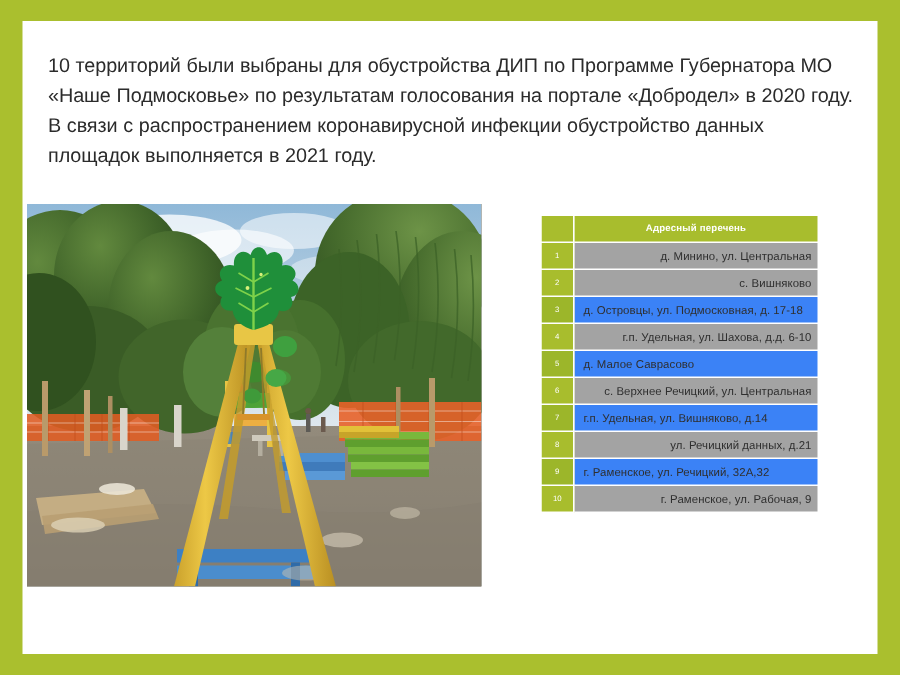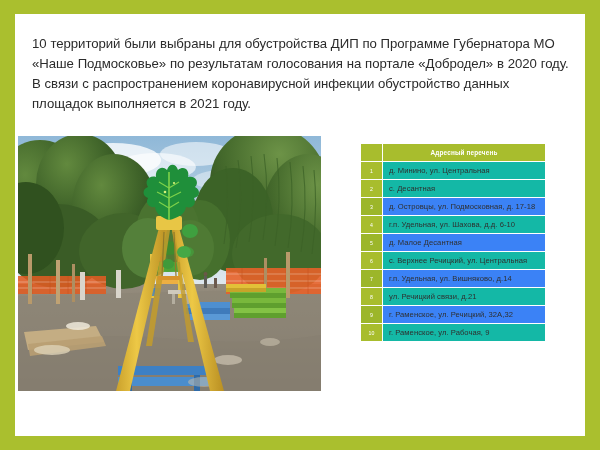--- a/index.html
+++ b/index.html
@@ -107,21 +107,21 @@
     font-size: 7.6px;
     color: #2f2f2f;
     padding: 3px 4px 3px 6px;
     line-height: 1.45;
     vertical-align: middle;
     border: 1px solid #ffffff;
     letter-spacing: 0.05px;
   }
 
   table.addr tr.alt td.txt { background: #3b82f6; }
-  table.addr tr.plain td.txt { background: #14b8a6; }
+  table.addr tr.plain td.txt { background: #a3a3a3; text-align: right; }
   table.addr tr.alt td.num { background: #9cb62a; }
   table.addr tr.plain td.num { background: #a8bd2d; }
 </style>
 </head>
 <body>
 
 <div id="slide">
   <div id="slide-inner">
 
     <p id="heading">10 территорий были выбраны для обустройства ДИП по Программе Губернатора МО «Наше Подмосковье» по результатам голосования на портале «Добродел» в 2020 году. В связи с распространением коронавирусной инфекции обустройство данных площадок выполняется в 2021 году.</p>
@@ -336,45 +336,45 @@
             <th>Адресный перечень</th>
           </tr>
         </thead>
         <tbody>
           <tr class="plain">
             <td class="num">1</td>
             <td class="txt">д. Минино, ул. Центральная</td>
           </tr>
           <tr class="plain">
             <td class="num">2</td>
-            <td class="txt">с. Десантная</td>
+            <td class="txt">с. Вишняково</td>
           </tr>
           <tr class="alt">
             <td class="num">3</td>
             <td class="txt">д. Островцы, ул. Подмосковная, д. 17-18</td>
           </tr>
           <tr class="plain">
             <td class="num">4</td>
             <td class="txt">г.п. Удельная, ул. Шахова, д.д. 6-10</td>
           </tr>
           <tr class="alt">
             <td class="num">5</td>
-            <td class="txt">д. Малое Десантная</td>
+            <td class="txt">д. Малое Саврасово</td>
           </tr>
           <tr class="plain">
             <td class="num">6</td>
             <td class="txt">с. Верхнее Речицкий, ул. Центральная</td>
           </tr>
           <tr class="alt">
             <td class="num">7</td>
             <td class="txt">г.п. Удельная, ул. Вишняково, д.14</td>
           </tr>
           <tr class="plain">
             <td class="num">8</td>
-            <td class="txt">ул. Речицкий связи, д.21</td>
+            <td class="txt">ул. Речицкий данных, д.21</td>
           </tr>
           <tr class="alt">
             <td class="num">9</td>
             <td class="txt">г. Раменское, ул. Речицкий, 32А,32</td>
           </tr>
           <tr class="plain">
             <td class="num">10</td>
             <td class="txt">г. Раменское, ул. Рабочая, 9</td>
           </tr>
         </tbody>

